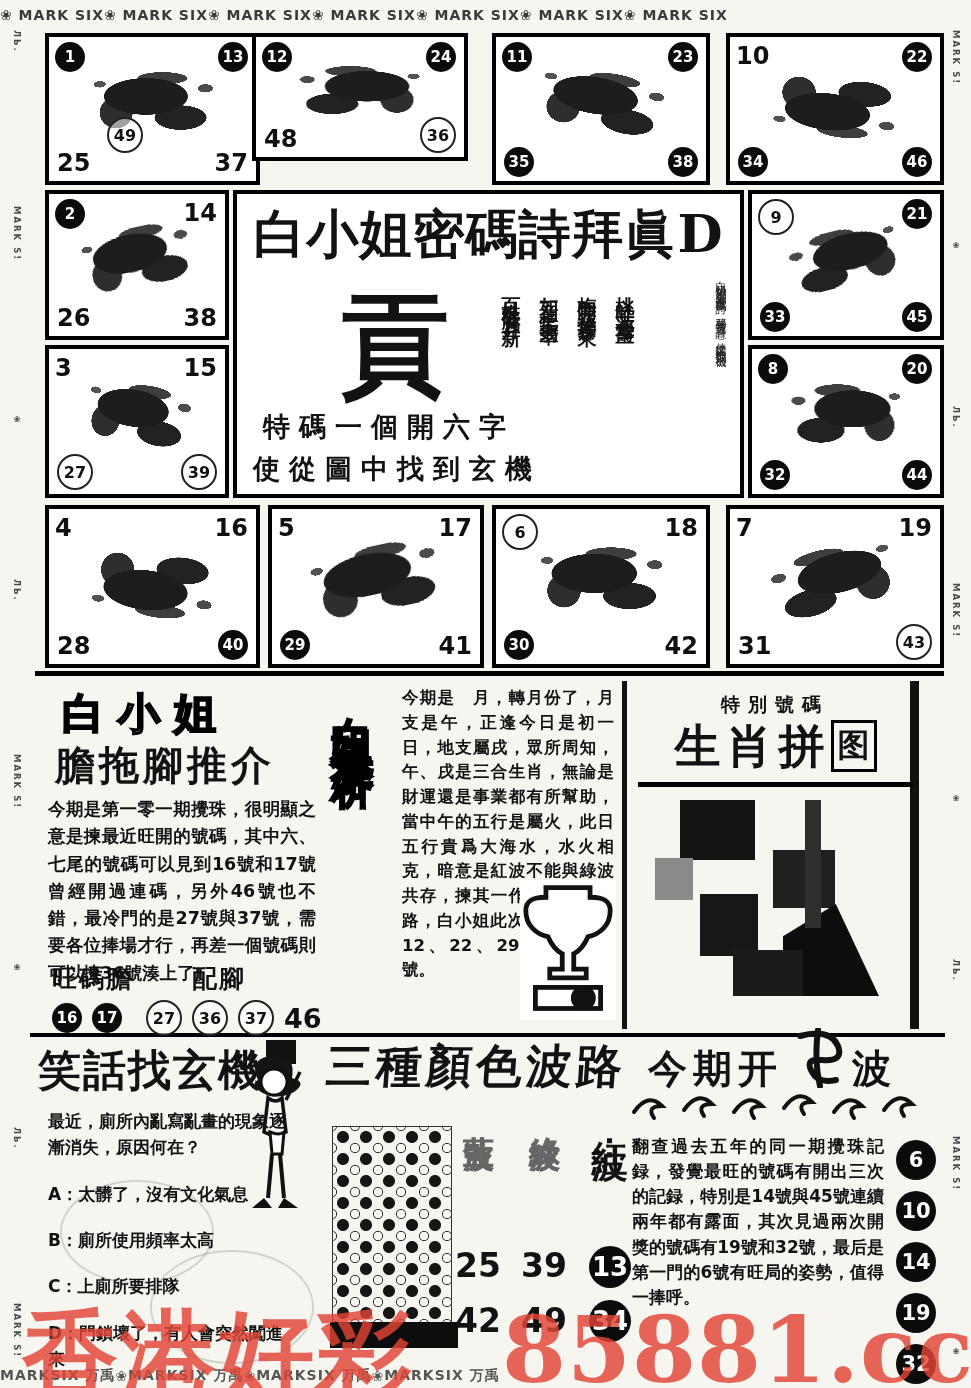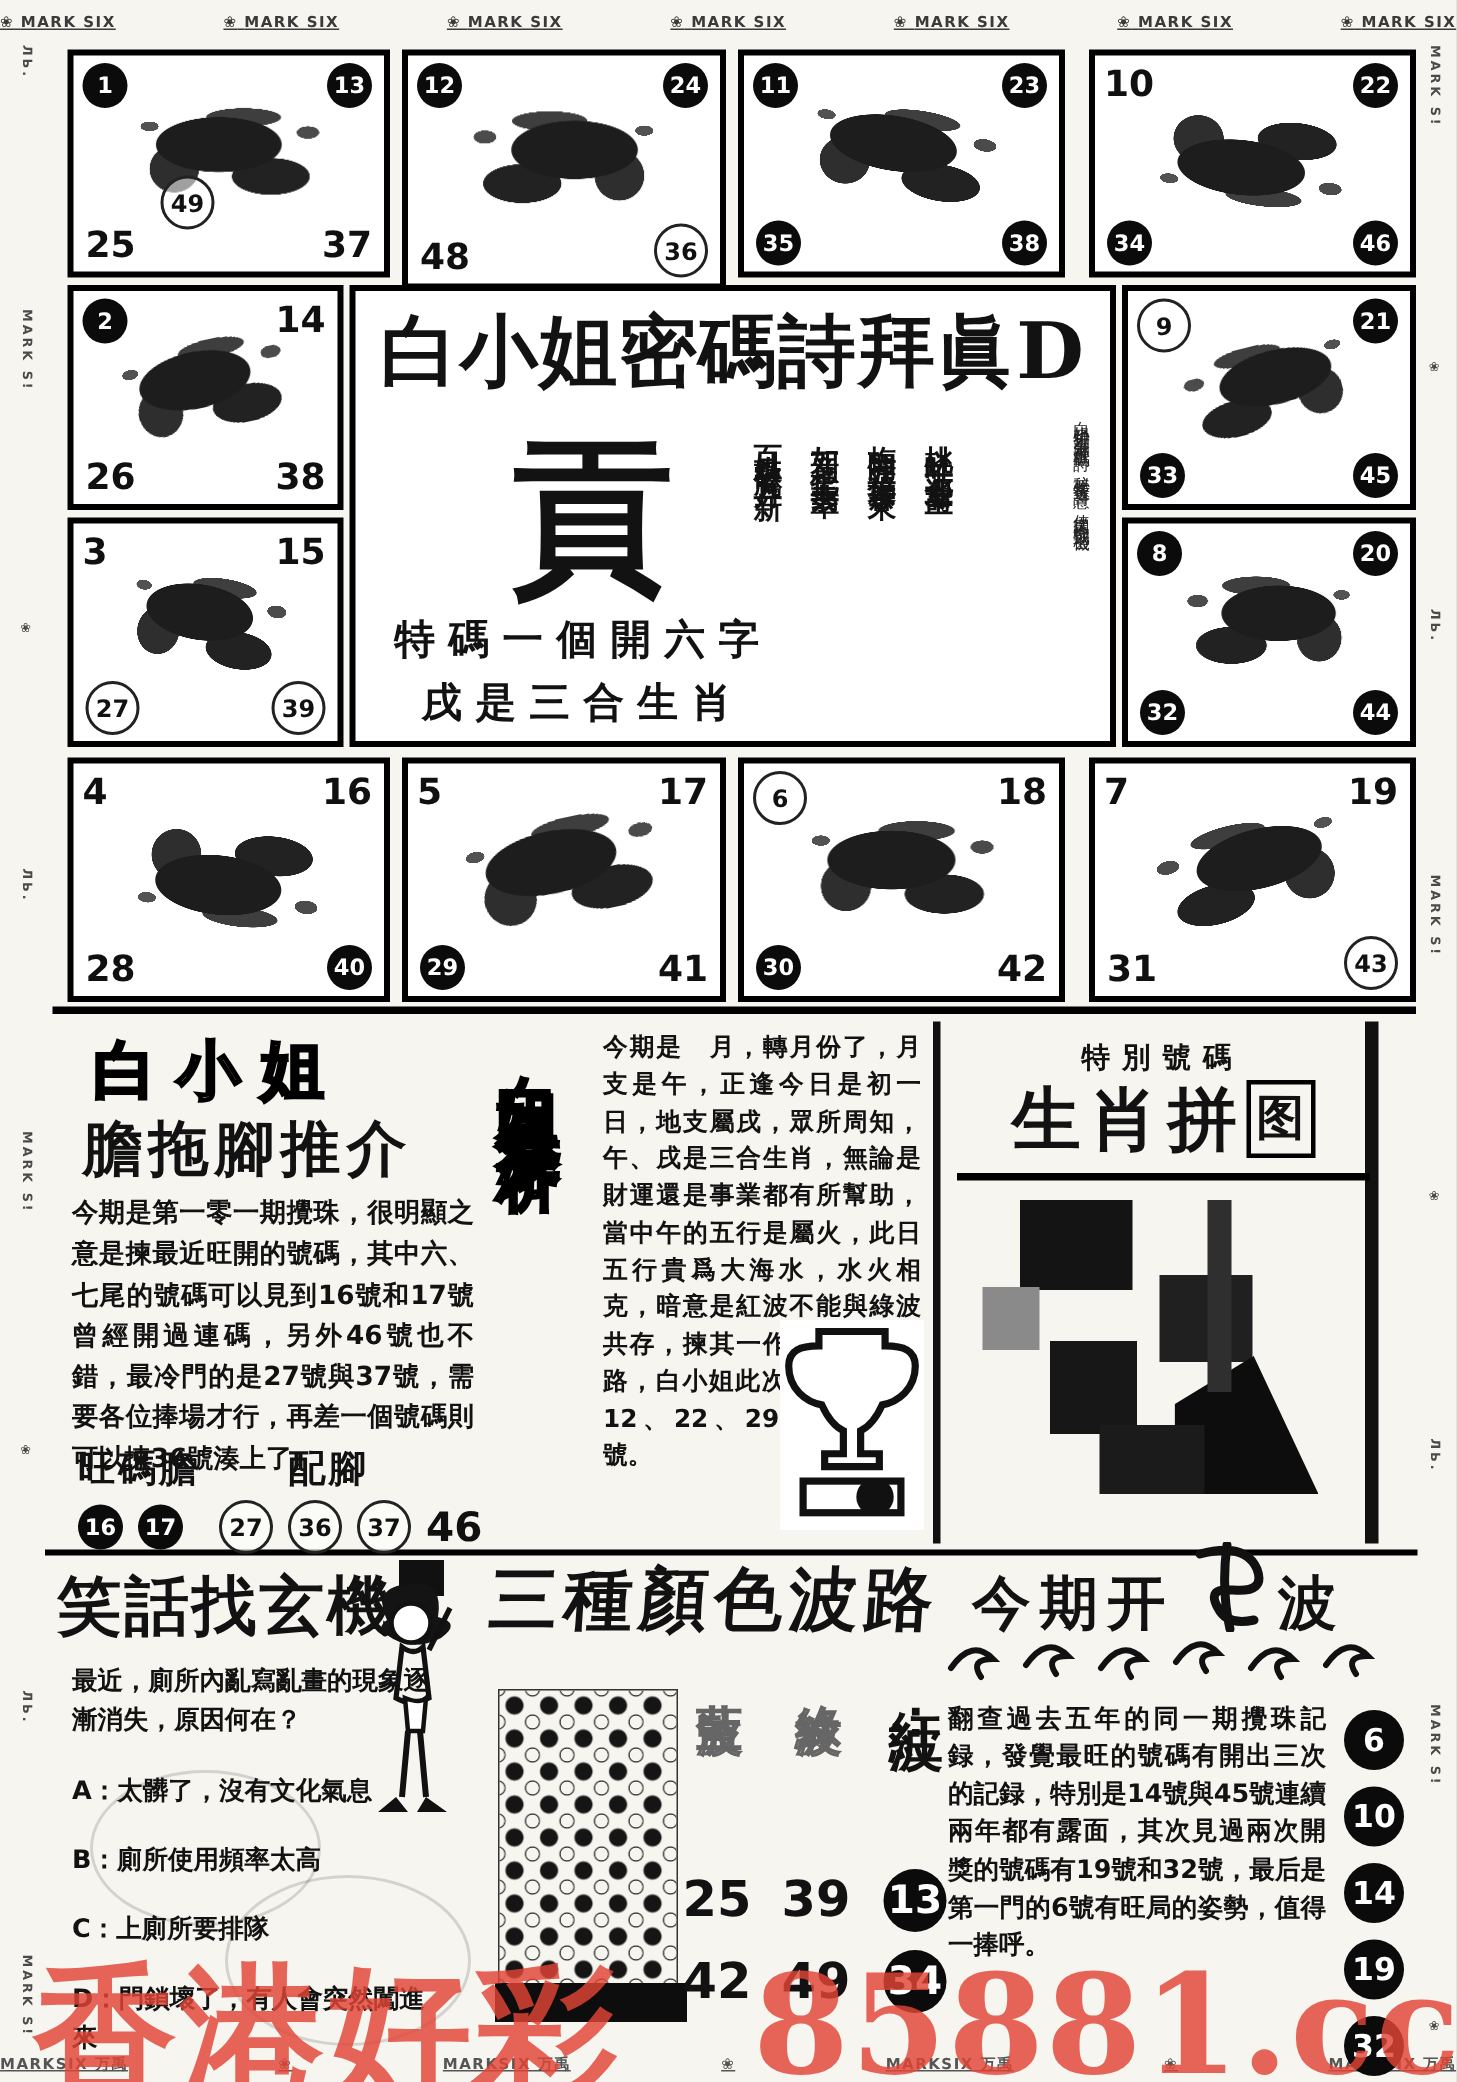--- a/index.html
+++ b/index.html
@@ -1,20 +1,20 @@
 <!DOCTYPE html>
 <html><head>
 <meta charset="utf-8">
 <style>
   html,body{margin:0;padding:0;background:#d8d5cd;}
   #page{position:relative;width:971px;height:1388px;margin:0 auto;background:#f7f5ef;
         font-family:"DejaVu Sans","Liberation Sans",sans-serif;color:#121212;overflow:hidden;}
   
-  .strip-top,.strip-bottom{position:absolute;left:0;right:0;display:flex;justify-content:space-between;
-        align-items:center;color:#3a3a3a;font-size:10px;letter-spacing:1px;font-weight:700;text-decoration:underline;}
+  .strip-top,.strip-bottom{position:absolute;left:0;right:0;display:flex;justify-content:flex-start;
+        align-items:center;color:#3a3a3a;font-size:14px;letter-spacing:1px;font-weight:700;}
   .strip-top{top:4px;height:22px;}
   .strip-bottom{bottom:2px;height:20px;color:#555;}
   .mark-group{white-space:nowrap;}
   .strip-side{position:absolute;top:30px;bottom:30px;width:30px;display:flex;flex-direction:column;
         justify-content:space-between;align-items:center;color:#4a4a4a;font-size:8.5px;font-weight:700;}
   .strip-left{left:2px;}
   .strip-right{right:0px;}
   .strip-side span{writing-mode:vertical-rl;letter-spacing:2px;}
   
   .cell{position:absolute;background:#fff;border:4px solid #000;box-sizing:border-box;}
@@ -164,21 +164,21 @@
   </div>
 
   <div class="cell" style="left:45px;top:33px;width:215px;height:152px">
     <div class="ink"></div>
     <span class="num bb tl">1</span>
     <span class="num bb tr">13</span>
     <span class="num ring extra">49</span>
     <span class="num plain bl">25</span>
     <span class="num plain br">37</span>
   </div>
-  <div class="cell" style="left:268px;top:33px;width:216px;height:160px">
+  <div class="cell" style="left:252px;top:33px;width:216px;height:128px">
     <div class="ink v2"></div>
     <span class="num bb tl">12</span>
     <span class="num bb tr">24</span>
     <span class="num plain bl">48</span>
     <span class="num ring br">36</span>
   </div>
   <div class="cell" style="left:492px;top:33px;width:218px;height:152px">
     <div class="ink v3"></div>
     <span class="num bb tl">11</span>
     <span class="num bb tr">23</span>
@@ -256,21 +256,21 @@
     <div class="big-char">貢</div>
     <div class="poem">
       <div>桃吐千花迎壽至</div>
       <div>梅開五福接春來</div>
       <div>如意一把玉翡翠</div>
       <div>百姓歡騰五月新</div>
     </div>
     <div class="intro-vert">白小姐特別奉獻神童獻碼詩，秘要特選詩意，使從圖中找到玄機。</div>
     <div class="bottom-lines">
       <div>特碼一個開六字</div>
-      <div>戌是三合生肖</div>
+      <div>使從圖中找到玄機</div>
     </div>
   </div>
 
   <div class="hrule" style="left:35px;top:671px;width:909px;height:5px"></div>
   <div class="hrule" style="left:30px;top:1033px;width:915px;height:4px"></div>
   <div class="vbar" style="left:622px;top:681px;width:5px;height:348px"></div>
   <div class="vbar" style="left:910px;top:681px;width:9px;height:348px"></div>
 
   <div class="bg-title outline">白小姐</div>
   <div class="rec-heading">膽拖腳推介</div>

